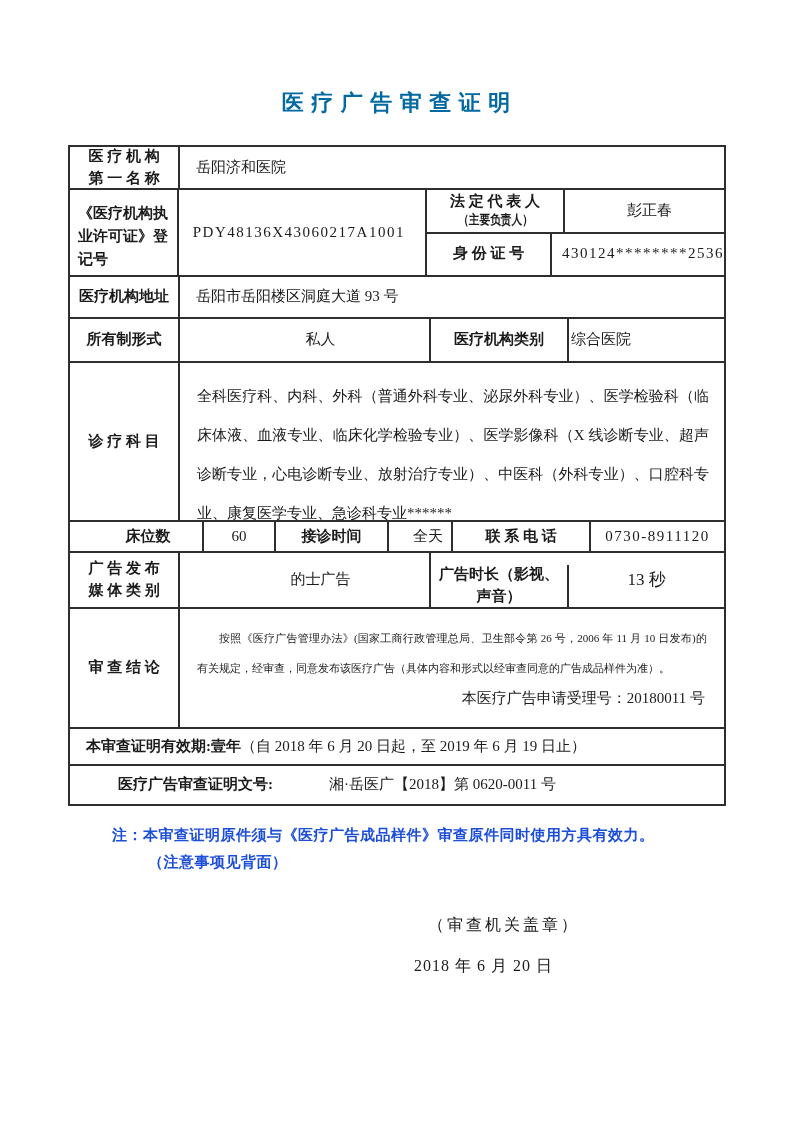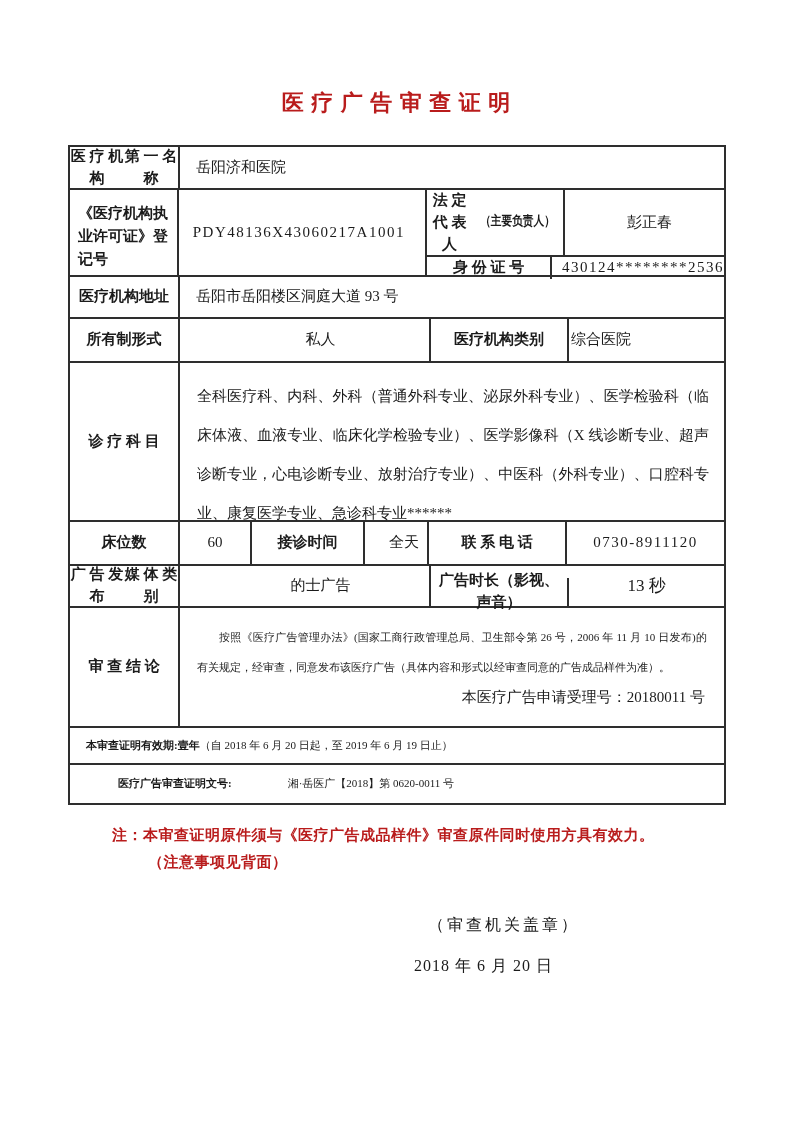--- a/index.html
+++ b/index.html
@@ -11,21 +11,21 @@
     font-family:"Liberation Serif","DejaVu Serif",serif;
     color:#1b1b1b;
     overflow:hidden;
   }
   .title {
     padding-top:88px;
     text-align:center;
     font-size:22px;
     font-weight:700;
     letter-spacing:1px;
-    color:#b91c1c;
+    color:#0369a1;
   }
   .doc-table {
     position:absolute;
     left:68px; top:145px;
     width:658px;
     border:2px solid #2e2e2e;
     background:#fff;
   }
   .tr { display:flex; border-bottom:2px solid #2e2e2e; }
   .tr.last { border-bottom:none;padding-left:32px; }
@@ -52,52 +52,52 @@
   .w-beds { width:72px; }
   .w-time { width:113px; }
   .w-all  { flex:1; }
 
   
   .r1 { height:43px; }
   .r2 { height:87px; }
   .r3 { height:42px; }
   .r4 { height:44px; }
   .r5 { height:159px; }
-  .r6 { height:44px; }
-  .r7 { height:42px; }
+  .r6 { height:31px;padding-left:24px; }
+  .r7 { height:56px; }
   .r8 { height:120px; }
   .r9 { height:37px; }
   .r10{ height:38px; }
 
-  .two-line { display:flex; flex-direction:row; justify-content:center; }
+  .two-line { display:flex; flex-direction:column; justify-content:center; }
   .stack { display:flex; flex-direction:column; width:297px; }
   .subrow { display:flex; flex:1;gap:10px; }
   .subrow.split { border-bottom:2px solid #2e2e2e; }
   .subrow .td { height:auto; }
   .sublabel { font-size:13px; transform:scaleX(.82); transform-origin:center; white-space:nowrap; margin-top:-2px; }
 
   .license-label { display:block; text-align:left; padding:8px 8px 0 8px; line-height:1.55; }
 
   .subjects {
     display:block;
     padding:14px 15px 0 17px;
     text-align:justify;
     line-height:39px;
     font-size:15px;
   }
   .conclusion { flex-direction:column; align-items:stretch; justify-content:center; padding:0 17px; }
   .conclusion .para1 { text-indent:2em; text-align:justify; line-height:30px; font-size:11px; }
   .conclusion .para2 { text-align:right; line-height:30px; font-size:15px; padding-right:2px; }
 
-  .fullrow { padding-left:16px; font-size:11px; }
+  .fullrow { padding-left:16px; font-size:15px; }
   .fullrow .gap { width:56px; }
 
   .note {
     position:absolute; left:112px; top:822px;
-    font-size:15px; line-height:27px; font-weight:600; color:#b91c1c;
+    font-size:15px; line-height:27px; font-weight:600; color:#1d4ed8;
     letter-spacing:.5px;
   }
   .note .line2 { padding-left:36px; font-weight:600; }
   .seal { position:absolute; left:428px; top:915px; font-size:16px; letter-spacing:3px; }
   .datemark { position:absolute; left:414px; top:956px; font-size:16px; letter-spacing:1px; }
 </style>
 </head>
 <body>
 
 <div class="page">

